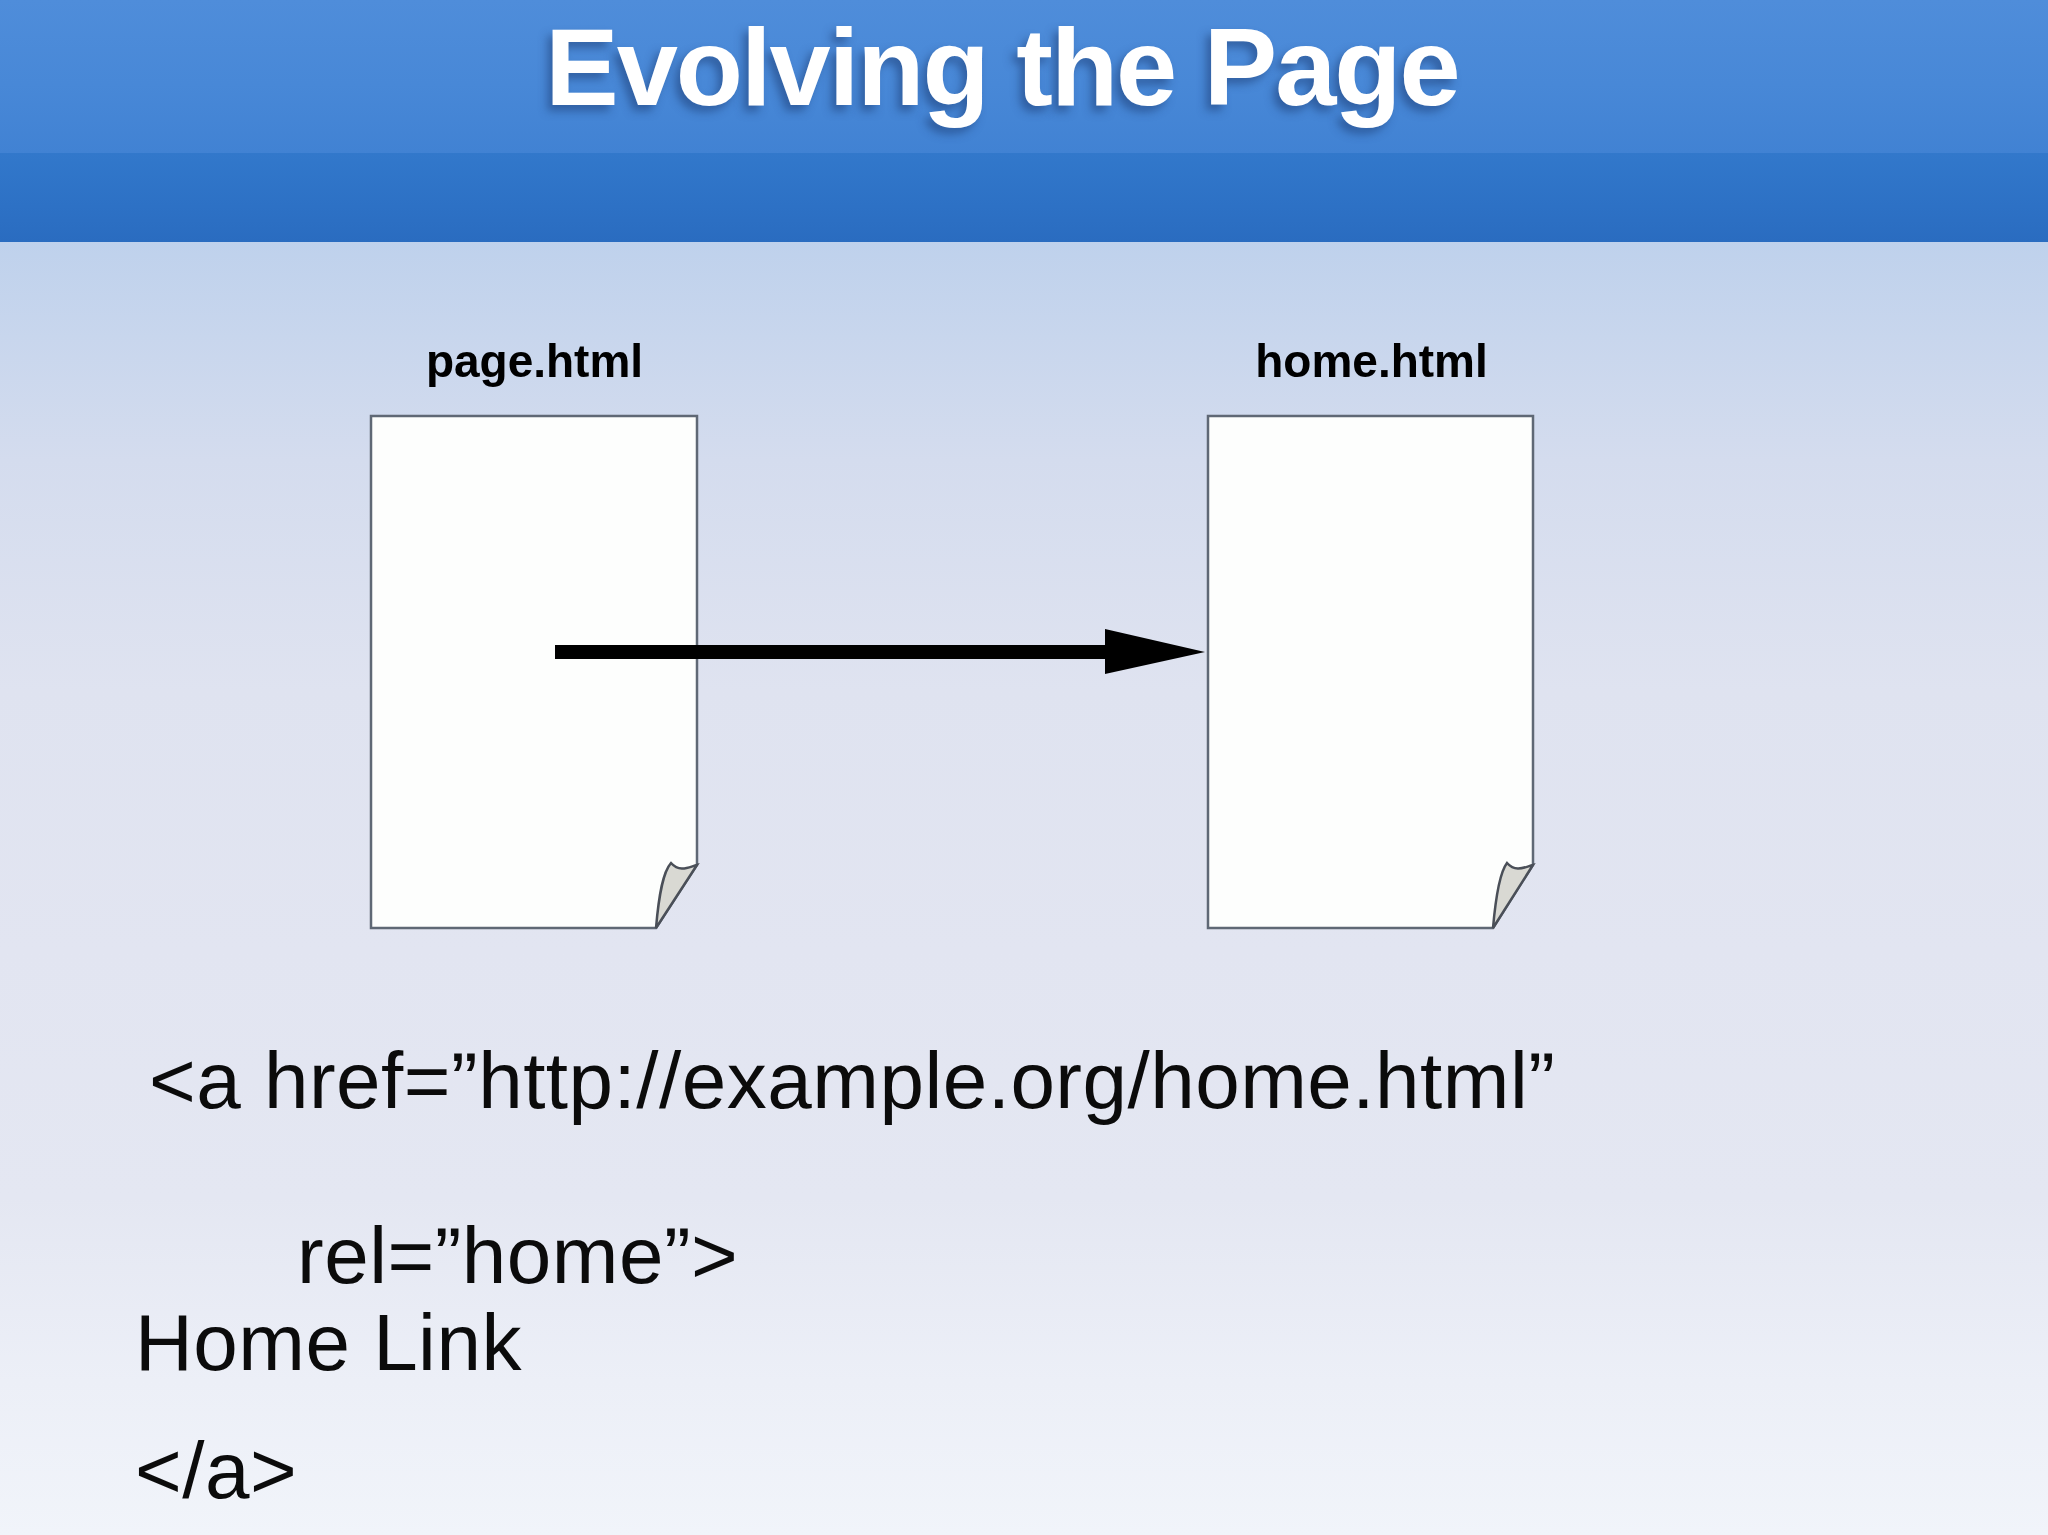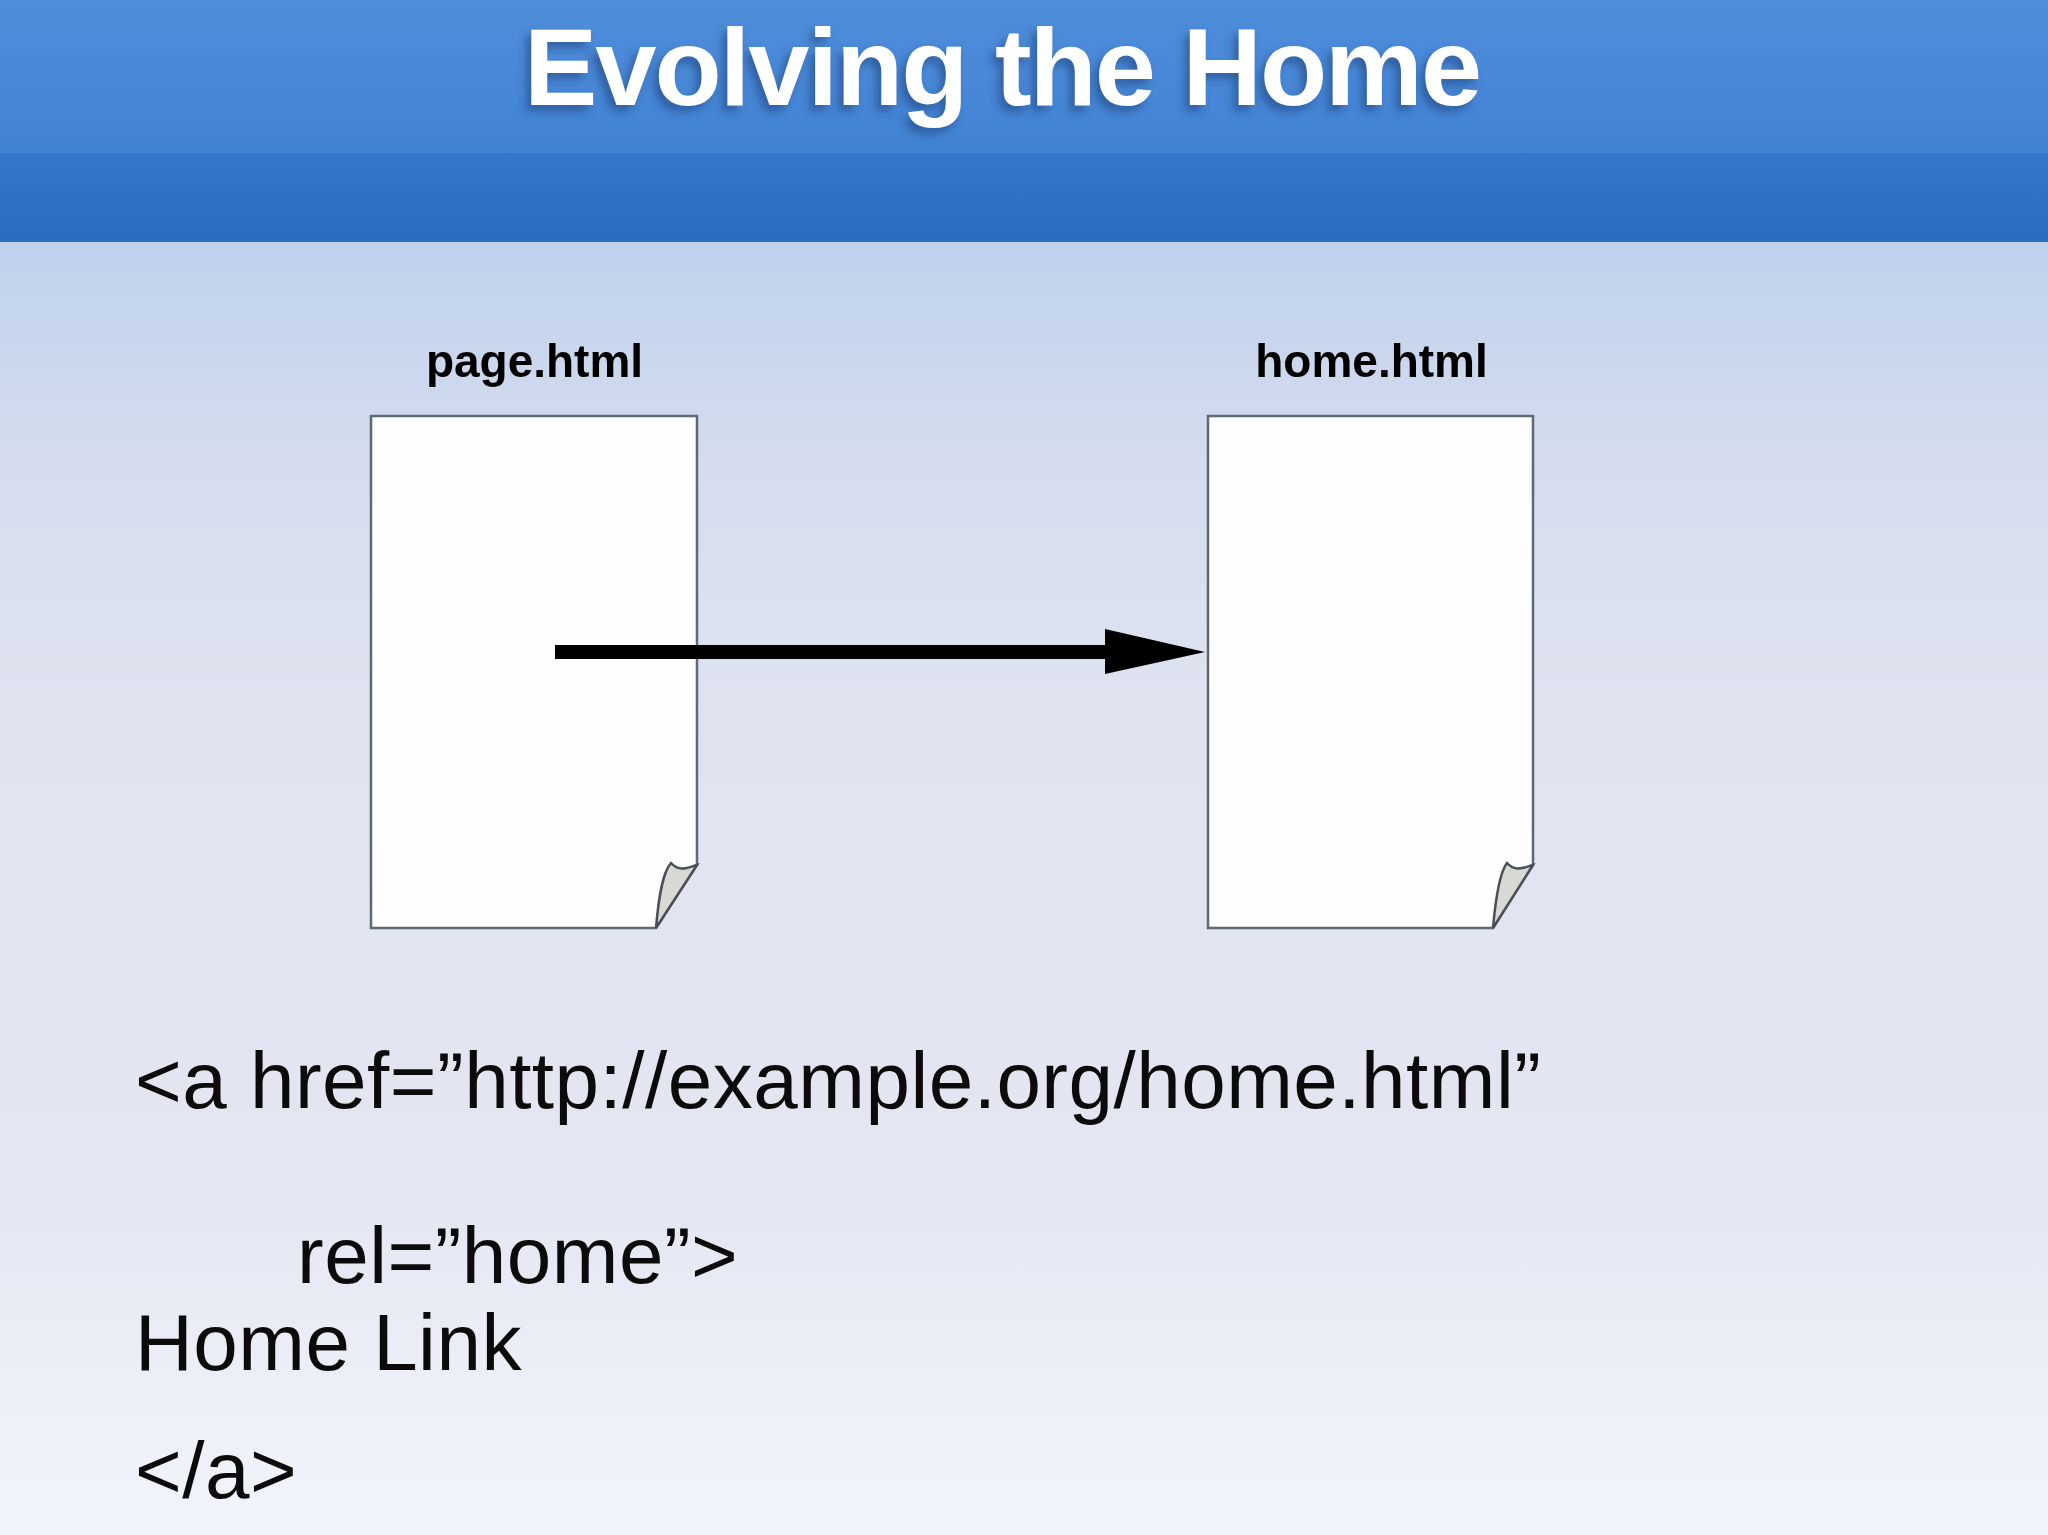--- a/index.html
+++ b/index.html
@@ -85,32 +85,32 @@
   .code-line {
     position: absolute;
     left: 135px;
     font-size: 80px;
     letter-spacing: 0.5px;
     line-height: 1;
     color: #0b0b0b;
     white-space: pre;
     z-index: 5;
   }
-  .code-line.l1 { top: 1041px; }
+  .code-line.l1 { top: 1041px; margin-left: 14px; }
   .code-line.l2 { top: 1216px; left: 297px; }
   .code-line.l3 { top: 1303px; }
   .code-line.l4 { top: 1431px; }
 </style>
 </head>
 <body>
 
 <div class="slide">
 
   <header class="band1">
-    <h1 class="slide-title">Evolving the Home</h1>
+    <h1 class="slide-title">Evolving the Page</h1>
   </header>
   <div class="band2"></div>
 
   <svg class="diagram-svg" viewBox="0 0 2048 1535">
 
     <path d="M371,416 H697 V865 L656,928 H371 Z" stroke-width="2.5" stroke="#5f6875" fill="#fdfefd"></path>
     <path d="M656,928 C659,894 663,872 671,863 C680,873 689,867 697,865 L656,928 Z" stroke-width="2.5" stroke="#4a4f58" fill="#d9d9d3"></path>
 
     <path d="M1208,416 H1533 V865 L1493,928 H1208 Z" stroke-width="2.5" stroke="#5f6875" fill="#fdfefd"></path>
     <path d="M1493,928 C1496,894 1500,872 1507,863 C1516,873 1525,867 1533,865 L1493,928 Z" stroke-width="2.5" stroke="#4a4f58" fill="#d9d9d3"></path>

